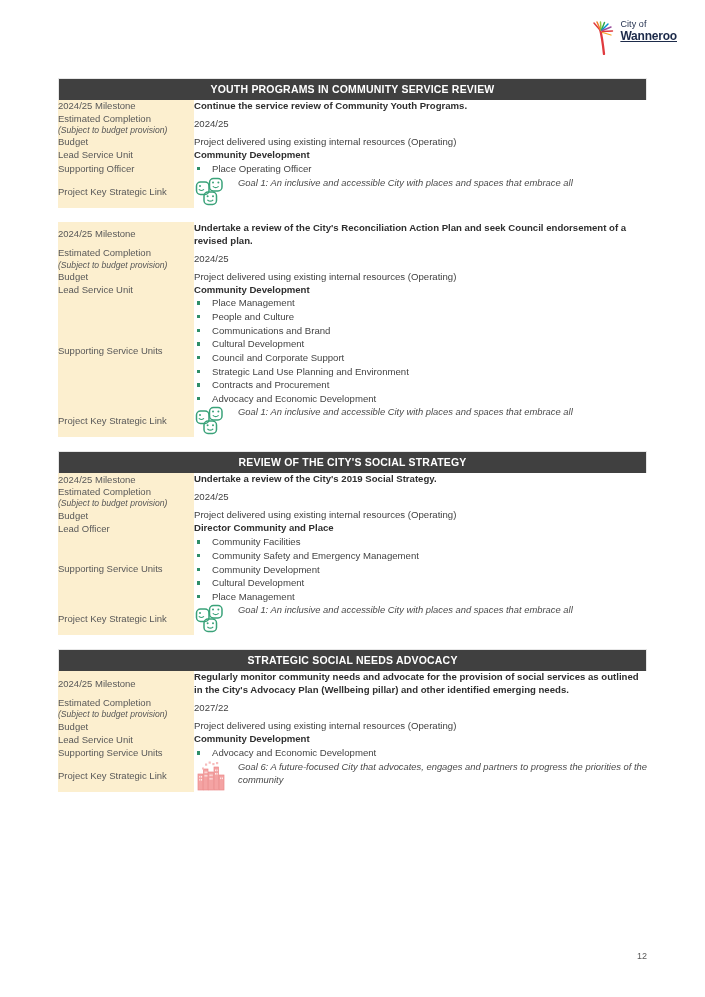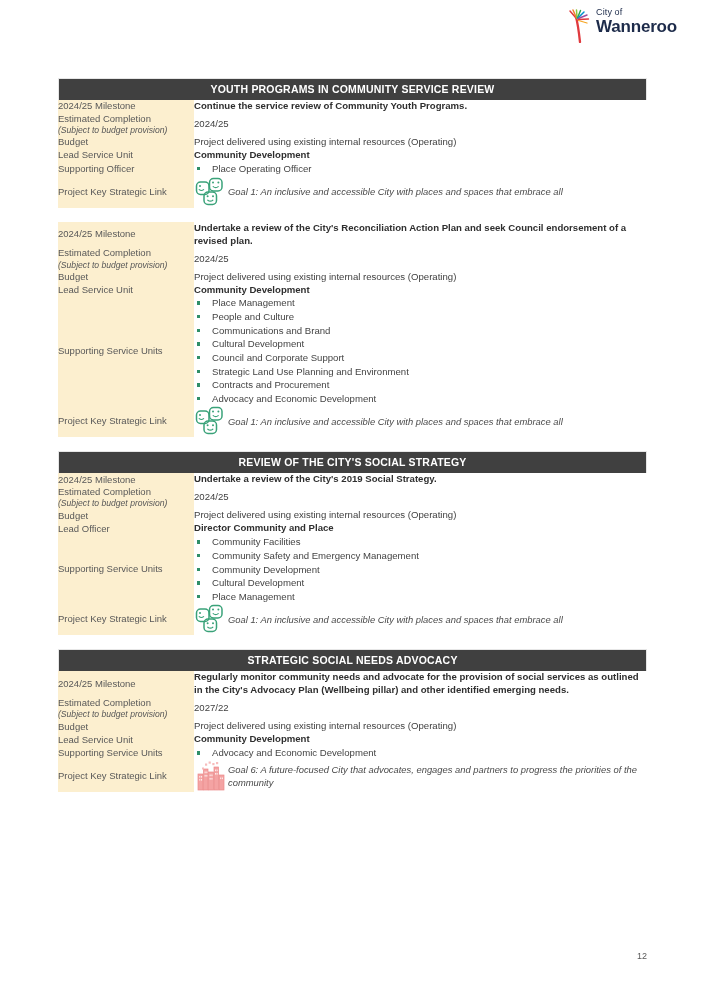--- a/index.html
+++ b/index.html
@@ -18,39 +18,40 @@
 
   
   .page-header {
     position: absolute;
     top: 0; left: 0; right: 0;
     height: 72px;
   }
   .logo {
     position: absolute;
     right: 28px;
-    top: 8px;
+    top: 20px;
     display: flex;
     align-items: flex-start;
     gap: 3px;
   }
   .logo-mark { width: 26px; height: 34px; flex: none; margin-top: 1px;}
   .logo-words { display: flex; flex-direction: column; line-height: 1; }
   .logo-city {
     font-size: 9px;
     color: #1d2b4a;
     letter-spacing: .1px;
     margin-bottom: 1px;
     font-weight: 400;
   }
   .logo-wanneroo {
-    font-size: 17px;
+    font-size: 12px;
     font-weight: bold;
     color: #1d2b4a;
     letter-spacing: -0.2px;
+    text-decoration: underline;
   }
 
   
   .content {
     position: absolute;
     left: 58px;
     top: 78px;
     width: 589px;
   }
   .block { margin-bottom: 14px; }
@@ -117,21 +118,21 @@
     content: "";
     position: absolute;
     left: 3px;
     top: 5px;
     width: 3.4px;
     height: 3.4px;
     background: #2f8f68;
   }
 
   
-  .link-row { display: flex; align-items: center; }
+  .link-row { display: flex; gap: 10px; }
   .goal-icon { width: 34px; height: 32px; flex: none; }
   .goal-text {
     font-style: italic;
     font-size: 9.4px;
     color: #4a4a4a;
     line-height: 1.4;
   }
 
   .page-number {
     position: absolute;

